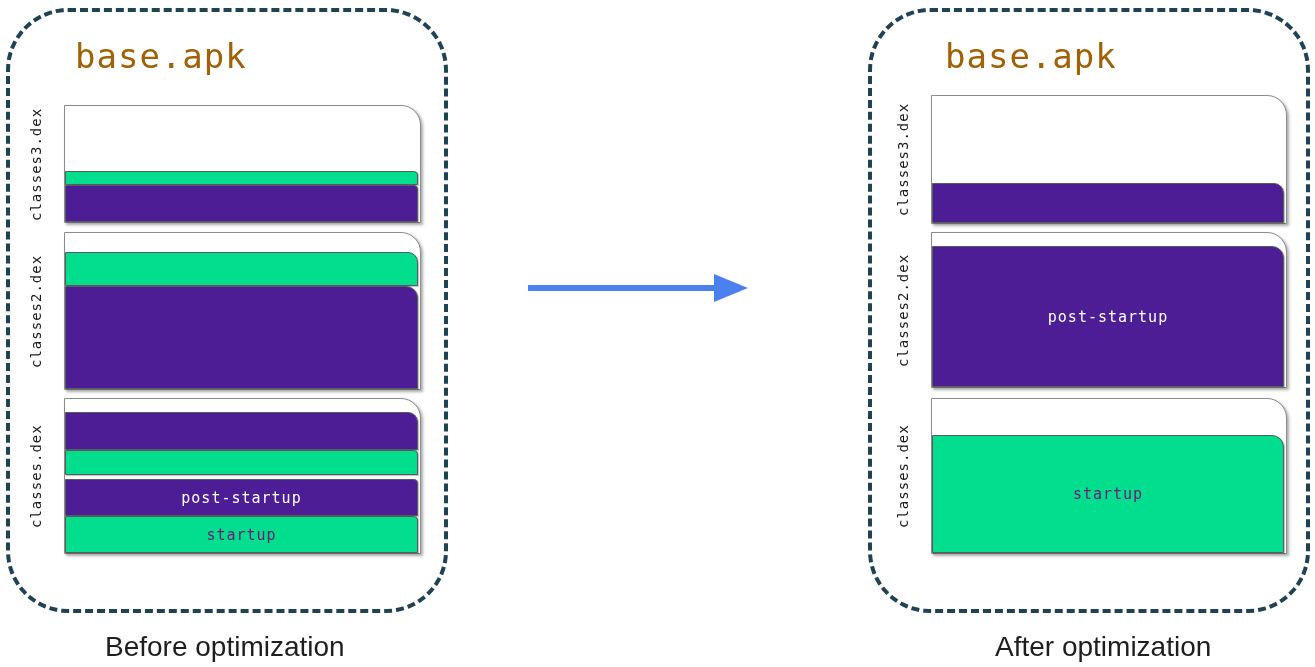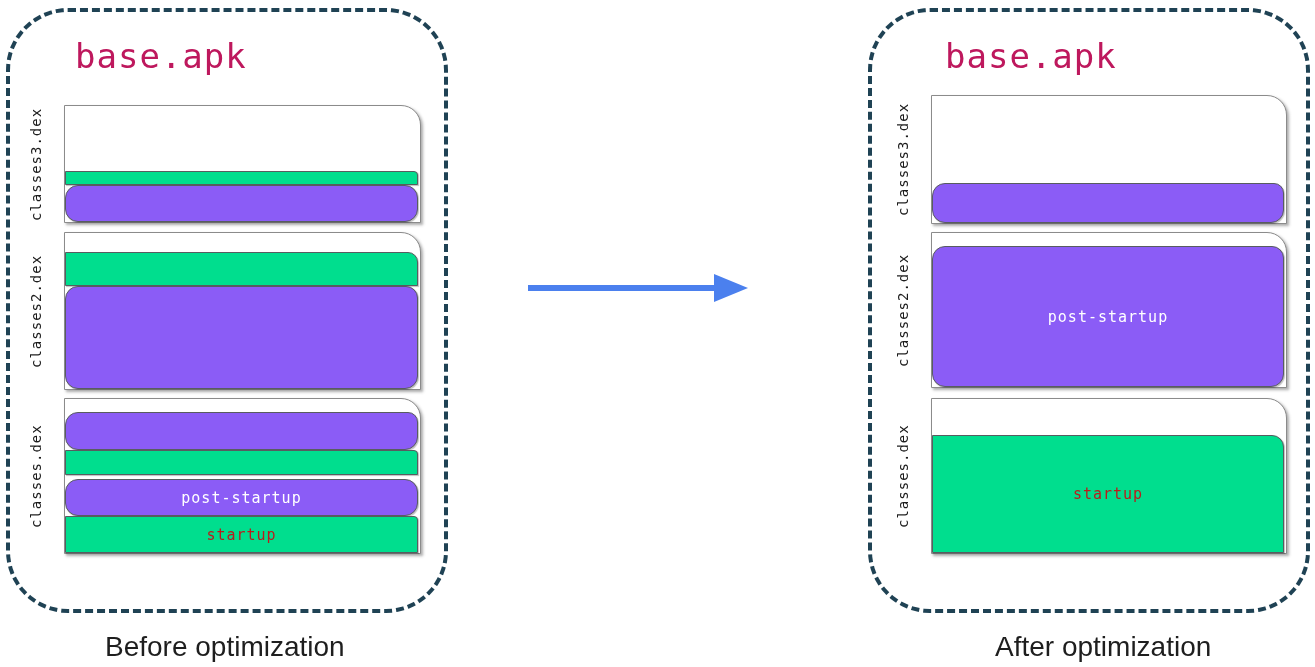--- a/index.html
+++ b/index.html
@@ -4,41 +4,41 @@
 <style>
   html,body{margin:0;padding:0;background:#ffffff;}
   .canvas{position:relative;width:1315px;height:667px;background:#fff;overflow:hidden;
           font-family:"DejaVu Sans Mono",monospace;}
 
   .panel{position:absolute;top:8px;width:442px;height:605px;box-sizing:border-box;
          border:4px dashed #1F4254;border-radius:62px;background:#fff;}
   .panel-before{left:6px;}
   .panel-after{left:868px;}
 
-  .apk-title{position:absolute;font-size:34px;letter-spacing:1px;color:#be185d;}
+  .apk-title{position:absolute;font-size:34px;letter-spacing:1px;color:#a16207;}
 
   .file{position:absolute;background:#fff;border:1px solid #8b8b8b;
         border-top-right-radius:20px;box-sizing:border-box;
         box-shadow:2px 2px 3px rgba(70,70,70,0.45);
         display:flex;flex-direction:column;}
 
   .seg{box-sizing:border-box;flex:0 0 auto;}
   .seg.unused{background:transparent;}
   .seg.fill{width:calc(100% - 2px);border:1px solid #585C60;
             box-shadow:1px 1px 1px rgba(0,0,0,0.25);
             border-top-right-radius:4px;}
-  .seg.blue{background:#8b5cf6;border-radius:13px;}
+  .seg.blue{background:#4c1d95;}
   .seg.green{background:#00DE8E;}
   .seg.r10{border-top-right-radius:10px;}
   .seg.r12{border-top-right-radius:12px;}
 
   .band-text{display:flex;align-items:center;justify-content:center;height:100%;
              font-size:15px;letter-spacing:1px;}
   .seg.blue .band-text{color:#ffffff;}
-  .seg.green .band-text{color:#b91c1c;}
+  .seg.green .band-text{color:#701a75;}
 
   .dex-label{position:absolute;width:28px;display:flex;align-items:center;justify-content:center;
              writing-mode:vertical-rl;transform:rotate(180deg);
              font-size:14px;letter-spacing:1px;color:#1c1c1c;}
 
   .arrow-shaft{position:absolute;left:528px;top:285px;width:187px;height:6px;background:#4B80EE;}
   .arrow-head{position:absolute;left:714px;top:274px;width:0;height:0;
               border-left:34px solid #4B80EE;border-top:14px solid transparent;
               border-bottom:14px solid transparent;}
 

